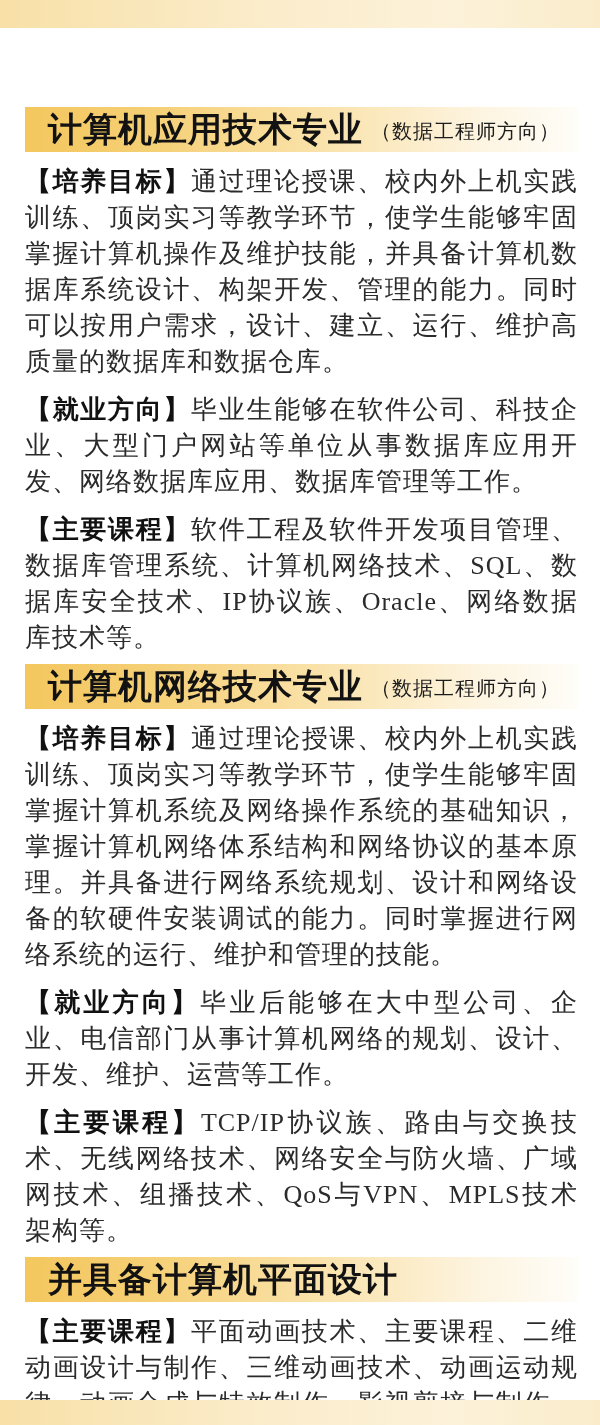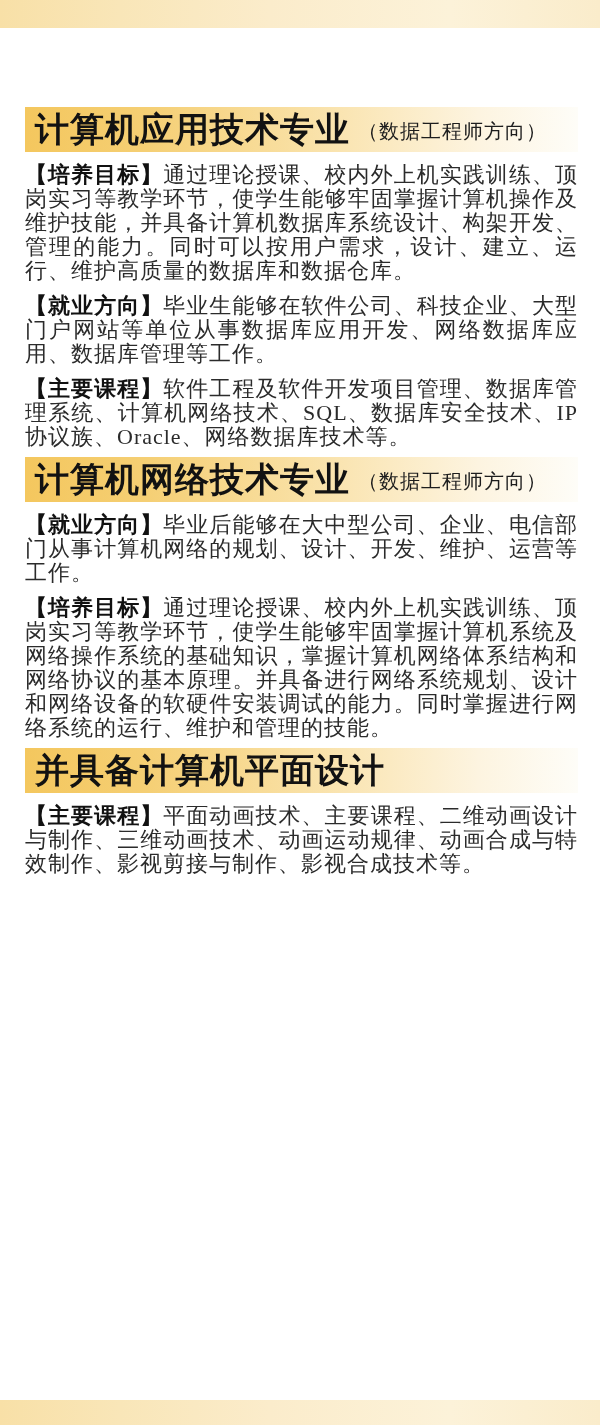--- a/index.html
+++ b/index.html
@@ -22,21 +22,21 @@
   .band-bottom { top: 1400px; height: 25px; }
   .content {
     position: absolute;
     top: 28px;
     left: 25px;
     width: 553px;
   }
   .section-header {
     height: 45px;
     margin-top: 8px;
-    padding-left: 10px;
+    padding-left: 23px;
     display: flex;
     align-items: center;
     background: linear-gradient(90deg, #f4c75e 0%, #f5cf74 22%, #f9e0a4 50%, #fdf4e0 82%, #fefdf8 100%);
     white-space: nowrap;
     overflow: hidden;
   }
   .section-header.first { margin-top: 79px; }
   .section-title {
     font-family: "Liberation Sans", sans-serif;
     font-weight: bold;
@@ -48,22 +48,22 @@
   .section-subtitle {
     font-family: Liberation Sans, sans-serif;
     font-size: 20px;
     color: #1d1d1d;
     margin-left: 8px;
     letter-spacing: 1px;
     padding-top: 4px;
   }
   .para {
     margin-top: 11px;
-    font-size: 22px;
-    line-height: 24px;
+    font-size: 26px;
+    line-height: 36px;
     color: #2b2b2b;
     text-align: justify;
     letter-spacing: 1px;
   }
   .para-label {
     font-family: "Liberation Sans", sans-serif;
     font-weight: bold;
     color: #111111;
   }
 </style>
@@ -84,22 +84,23 @@
       <p class="para"><span class="para-label">【培养目标】</span><span>通过理论授课、校内外上机实践训练、顶岗实习等教学环节，使学生能够牢固掌握计算机操作及维护技能，并具备计算机数据库系统设计、构架开发、管理的能力。同时可以按用户需求，设计、建立、运行、维护高质量的数据库和数据仓库。</span></p>
       <p class="para"><span class="para-label">【就业方向】</span><span>毕业生能够在软件公司、科技企业、大型门户网站等单位从事数据库应用开发、网络数据库应用、数据库管理等工作。</span></p>
       <p class="para"><span class="para-label">【主要课程】</span><span>软件工程及软件开发项目管理、数据库管理系统、计算机网络技术、SQL、数据库安全技术、IP协议族、Oracle、网络数据库技术等。</span></p>
     </div>
 
     <div class="section">
       <div class="section-header">
         <span class="section-title">计算机网络技术专业</span>
         <span class="section-subtitle">（数据工程师方向）</span>
       </div>
+      <p class="para"><span class="para-label">【培养目标】</span><span>通过理论授课、校内外上机实践训练、顶岗实习等教学环节，使学生能够牢固掌握计算机系统及网络操作系统的基础知识，掌握计算机网络体系结构和网络协议的基本原理。并具备进行网络系统规划、设计和网络设备的软硬件安装调试的能力。同时掌握进行网络系统的运行、维护和管理的技能。</span></p>
       <p class="para"><span class="para-label">【就业方向】</span><span>毕业后能够在大中型公司、企业、电信部门从事计算机网络的规划、设计、开发、维护、运营等工作。</span></p>
-      <p class="para"><span class="para-label">【培养目标】</span><span>通过理论授课、校内外上机实践训练、顶岗实习等教学环节，使学生能够牢固掌握计算机系统及网络操作系统的基础知识，掌握计算机网络体系结构和网络协议的基本原理。并具备进行网络系统规划、设计和网络设备的软硬件安装调试的能力。同时掌握进行网络系统的运行、维护和管理的技能。</span></p>
+      <p class="para"><span class="para-label">【主要课程】</span><span>TCP/IP协议族、路由与交换技术、无线网络技术、网络安全与防火墙、广域网技术、组播技术、QoS与VPN、MPLS技术架构等。</span></p>
     </div>
 
     <div class="section">
       <div class="section-header">
         <span class="section-title">并具备计算机平面设计</span>
         <span class="section-subtitle"></span>
       </div>
       <p class="para"><span class="para-label">【主要课程】</span><span>平面动画技术、主要课程、二维动画设计与制作、三维动画技术、动画运动规律、动画合成与特效制作、影视剪接与制作、影视合成技术等。</span></p>
     </div>
 

